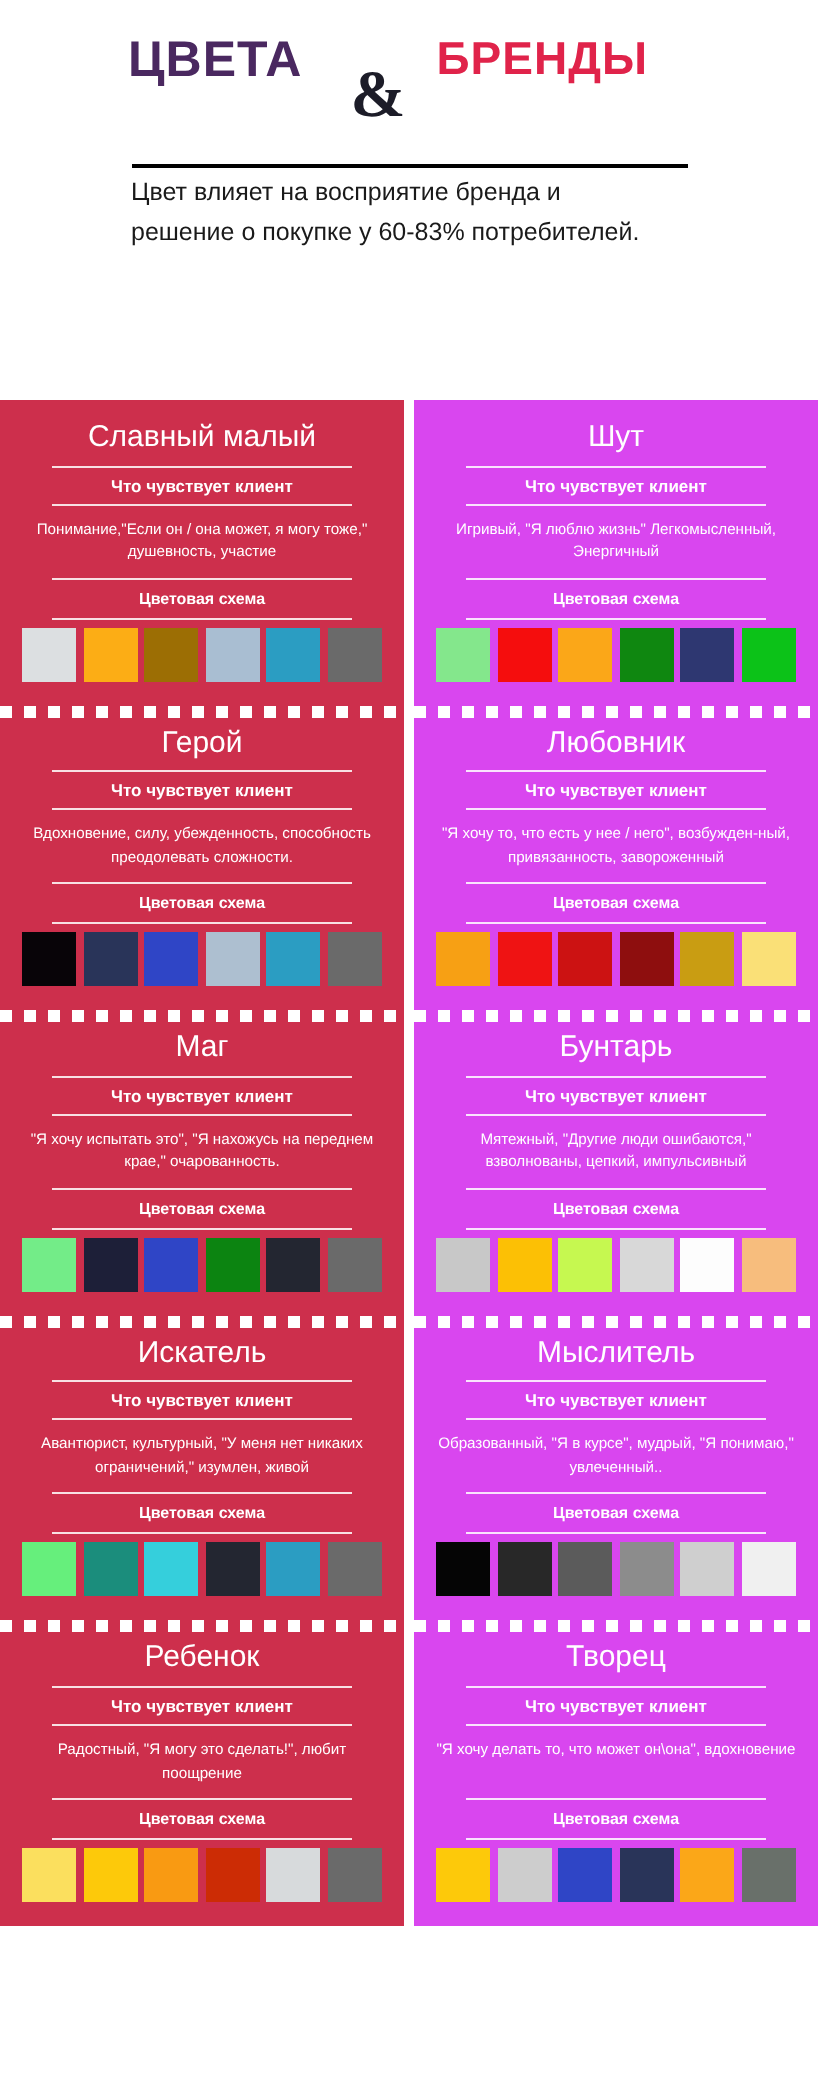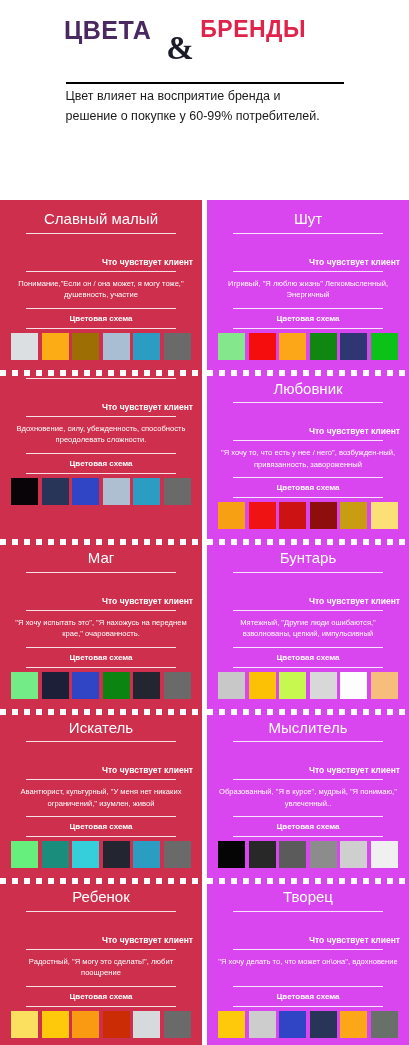--- a/index.html
+++ b/index.html
@@ -19,20 +19,21 @@
   #header {
     width: 409px;
     background: #ffffff;
     padding-top: 18px;
     box-sizing: border-box;
   }
   .title-row {
     position: relative;
     width: 360px;
     height: 52px;
+    padding-left: 18px;
   }
   .word-colors {
     position: absolute;
     left: 64px;
     top: 0px;
     font-size: 25px;
     font-weight: bold;
     letter-spacing: 0.5px;
     color: #4a2860;
     line-height: 1;
@@ -123,26 +124,25 @@
     padding: 3px 0 5px 0;
     font-weight: normal;
   }
   .rule {
     height: 1px;
     background: rgba(255,255,255,0.85);
     margin: 0 auto;
     width: 150px;
   }
   .feel-label {
-    text-align: right;
+    text-align: center;
     color: #ffffff;
     font-size: 8.5px;
     padding: 4px 0 4px 0;
     font-weight: bold;
-    margin-top: 19px;
   }
   .feel-text {
     text-align: center;
     color: #ffffff;
     font-size: 7.6px;
     line-height: 1.55;
     padding: 6px 2px 6px 2px;
     min-height: 24px;
   }
   .scheme-label {
@@ -167,21 +167,21 @@
 <body>
 
 <div id="header">
   <div class="title-row">
     <span class="word-colors">ЦВЕТА</span>
     <span class="word-amp">&amp;</span>
     <span class="word-brands">БРЕНДЫ</span>
   </div>
   <div class="subtitle-wrap">
     <div class="subtitle">Цвет влияет на восприятие бренда и</div>
-    <div class="subtitle" style="margin-top:-4px">решение о покупке у 60-99% потребителей.</div>
+    <div class="subtitle" style="margin-top:-4px">решение о покупке у 60-83% потребителей.</div>
   </div>
 </div>
 
 <div id="grid">
     <div class="card left">
       <div class="archetype-name">Славный малый</div>
       <div class="rule"></div>
       <div class="feel-label">Что чувствует клиент</div>
       <div class="rule"></div>
       <div class="feel-text">Понимание,"Если он / она может, я могу тоже," душевность, участие</div>
@@ -209,20 +209,21 @@
       <div class="swatches">
         <div class="swatch" style="background: rgb(132, 231, 140);"></div>
         <div class="swatch" style="background: rgb(245, 13, 13);"></div>
         <div class="swatch" style="background: rgb(251, 167, 24);"></div>
         <div class="swatch" style="background: rgb(15, 135, 16);"></div>
         <div class="swatch" style="background: rgb(46, 55, 113);"></div>
         <div class="swatch" style="background: rgb(12, 194, 24);"></div>
       </div>
     </div>
     <div class="card left sep-left">
+      <div class="archetype-name">Герой</div>
       <div class="rule"></div>
       <div class="feel-label">Что чувствует клиент</div>
       <div class="rule"></div>
       <div class="feel-text">Вдохновение, силу, убежденность, способность преодолевать сложности.</div>
       <div class="rule"></div>
       <div class="scheme-label">Цветовая схема</div>
       <div class="rule"></div>
       <div class="swatches">
         <div class="swatch" style="background: rgb(8, 4, 8);"></div>
         <div class="swatch" style="background: rgb(41, 52, 89);"></div>

